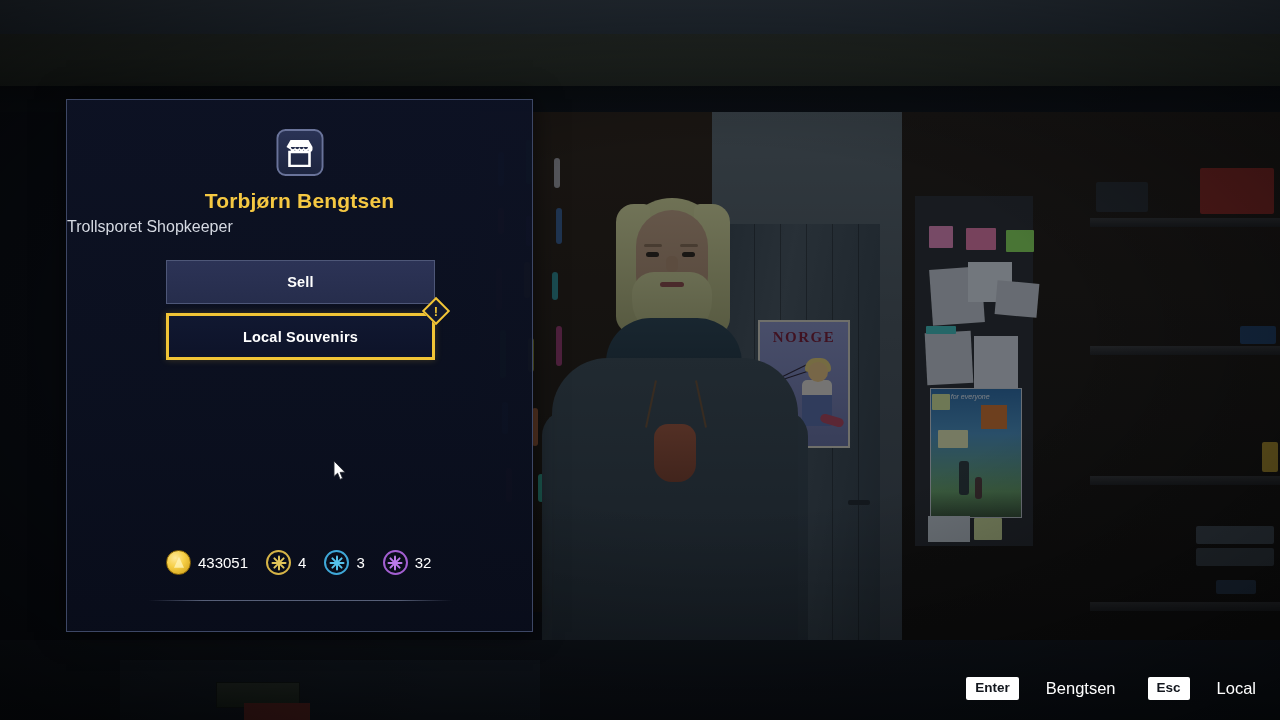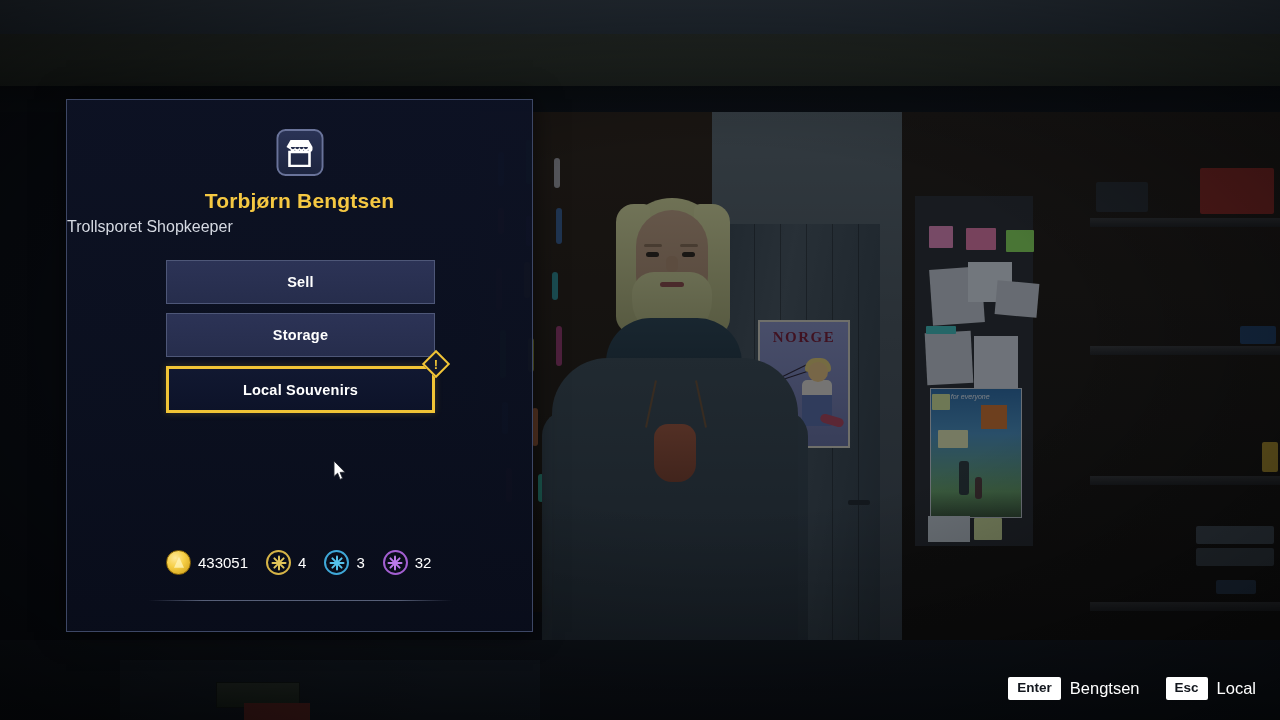--- a/index.html
+++ b/index.html
@@ -219,21 +219,21 @@
   .divider {
     position:absolute; left:81px; top:500px; width:305px; height:1px;
     background:linear-gradient(90deg, rgba(120,132,168,0) 0%, rgba(150,162,196,.55) 18%, rgba(150,162,196,.55) 82%, rgba(120,132,168,0) 100%);
   }
 
   
   .cursor { position:absolute; left:333px; top:461px; width:14px; height:20px; }
 
   
   .hints { position:absolute; right:24px; bottom:20px; display:flex; align-items:center; gap:26px; }
-  .hint { display:flex; align-items:center; gap:9px; }
+  .hint { display:flex; align-items:center; gap:27px;margin-left:6px; }
   .keycap {
     background:#ffffff; color:#12161d; font-size:13.5px; font-weight:700;
     padding:3px 9px 4px 9px; border-radius:2px; line-height:1.15;
   }
   .hint-label { color:#ffffff; font-size:16.5px; font-weight:400; }
 </style>
 </head>
 <body>
 
 <div id="stage">
@@ -379,23 +379,20 @@
       </div>
     </div>
 
     <div class="npc-name">Torbjørn Bengtsen</div>
     <div class="npc-role">Trollsporet Shopkeeper</div>
 
     <div class="menu">
       <div class="menu-btn">
         <span>Sell</span>
       </div>
-      <div class="menu-btn">
-        <span>Storage</span>
-      </div>
       <div class="menu-btn selected">
         <span>Local Souvenirs</span>
         <span class="badge-diamond"></span>
         <span class="badge-bang">!</span>
       </div>
     </div>
 
     <div class="currency-row">
 
       <div class="cur-item">

